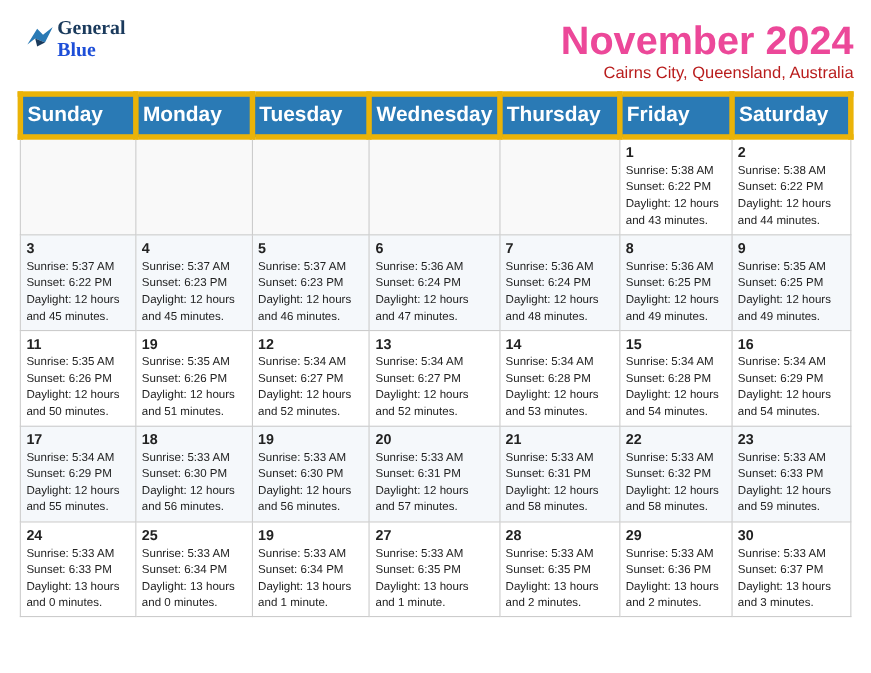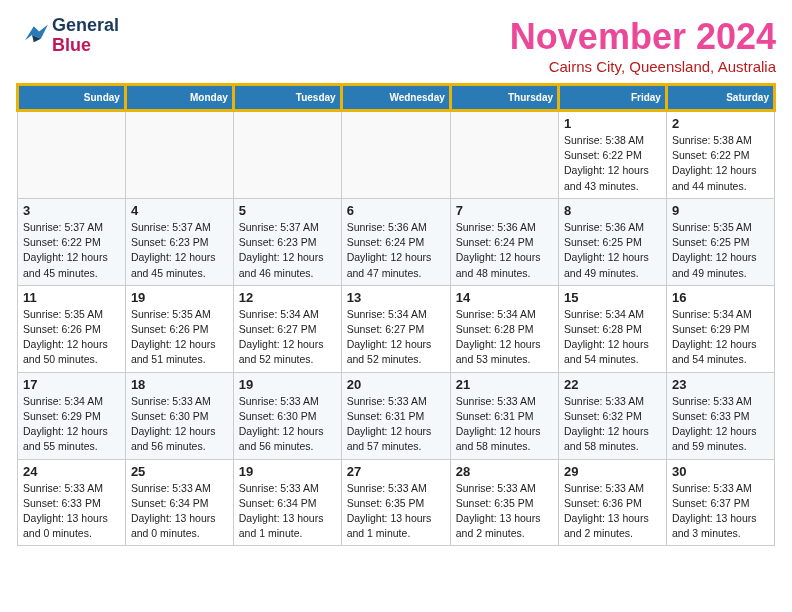--- a/index.html
+++ b/index.html
@@ -19,20 +19,21 @@
     .logo {
       display: flex;
       align-items: center;
       gap: 4px;
     }
     .logo-text {
       font-size: 18px;
       font-weight: bold;
       color: #1a3a5c;
       line-height: 1.1;
+      font-family: Liberation Serif, serif;
     }
     .logo-bird {
       width: 32px;
       height: 28px;
     }
     .title-block {
       text-align: right;
     }
     .month-title {
       font-size: 36px;
@@ -44,25 +45,25 @@
       color: #b91c1c;
     }
     table {
       width: 100%;
       border-collapse: collapse;
       margin-top: 8px;
     }
     thead tr th {
       background-color: #2a7ab5;
       color: #fff;
-      font-size: 10px;
+      font-size: 19px;
       font-weight: bold;
       padding: 6px 4px;
-      text-align: right;
-      border: 3px solid #eab308;
+      text-align: left;
+      border: 5px solid #eab308;
     }
     tbody tr td {
       vertical-align: top;
       border: 1px solid #ccc;
       padding: 4px 5px;
       font-size: 10.5px;
       color: #222;
       width: 113px;
       min-height: 80px;
       background: #fff;
@@ -89,21 +90,21 @@
 <body>
 
 <div class="header">
   <div class="logo">
     <svg class="logo-bird" viewBox="0 0 36 30" xmlns="http://www.w3.org/2000/svg">
       <polygon points="10,20 20,4 26,10 36,2 28,18 18,14" fill="#2a7ab5"></polygon>
       <polygon points="18,14 28,18 20,22" fill="#1a3a5c"></polygon>
     </svg>
     <div class="logo-text">
       <div>General</div>
-      <div style="color:#be185d">Blue</div>
+      <div style="color:#1d4ed8">Blue</div>
     </div>
   </div>
   <div class="title-block">
     <div class="month-title">November 2024</div>
     <div class="location">Cairns City, Queensland, Australia</div>
   </div>
 </div>
 
 <table>
   <thead>

